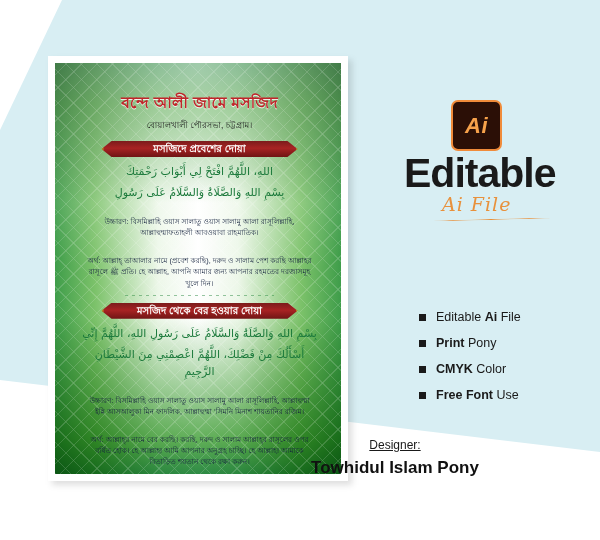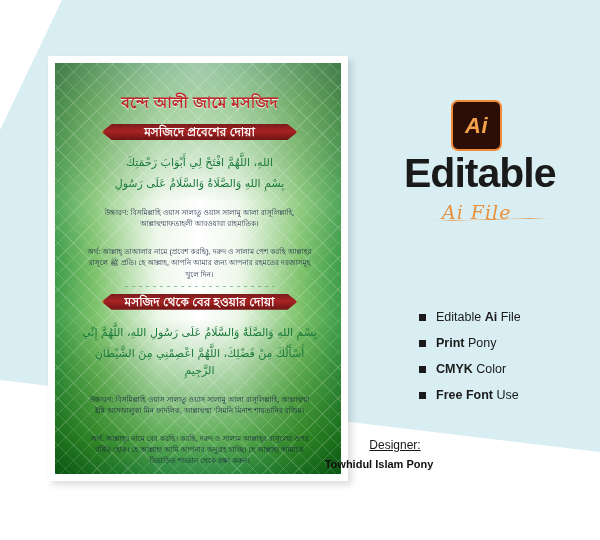--- a/index.html
+++ b/index.html
@@ -98,26 +98,26 @@
   }
   .masjid-sub {
     color: #1a1a1a;
     font-size: 8.5px;
     margin: 0 0 8px 0;
   }
   
   .ribbon {
     position: relative;
     display: block;
-    margin: 7px auto 14px auto;
+    margin: 7px auto 6px auto;
     width: 196px;
     height: 16px;
     background: linear-gradient(180deg, #7b1c1c 0%, #a82323 45%, #6f1414 100%);
     color: #ffffff;
-    font-size: 12px;
+    font-size: 10px;
     font-weight: bold;
     line-height: 16px;
     clip-path: polygon(10px 0, 186px 0, 196px 8px, 186px 16px, 10px 16px, 0 8px);
   }
   .ribbon .orn {
     position: absolute;
     top: -2px;
     width: 16px; height: 20px;
     background: linear-gradient(180deg,#e0b33a,#8a6a12);
     clip-path: polygon(50% 0, 100% 30%, 100% 70%, 50% 100%, 0 70%, 0 30%);
@@ -173,21 +173,21 @@
   .editable-word {
     position: absolute;
     left: 404px; top: 150px;
     font-size: 41px;
     font-weight: bold;
     color: #1a1a1a;
     letter-spacing: -1px;
   }
   .ai-file-script {
     position: absolute;
-    left: 442px; top: 201px;
+    left: 442px; top: 193px;
     font-size: 19px;
     font-style: italic;
     font-family: "DejaVu Serif", serif;
     color: #e8913c;
     letter-spacing: 1px;
   }
   .ai-file-underline {
     position: absolute;
     left: 432px; top: 219px;
     width: 118px; height: 0;
@@ -219,44 +219,45 @@
     left: 0; top: 438px;
     width: 600px;
     text-align: center;
     font-size: 12px;
     color: #1a1a1a;
     text-decoration: underline;
   }
   .designer-label.shift { left: 190px; width: 410px; }
   .designer-name {
     position: absolute;
-    left: 174px; top: 458px;
+    left: 190px; top: 458px;
     width: 410px;
     text-align: center;
-    font-size: 11px;
+    font-size: 17px;
     font-weight: bold;
     color: #111111;
   }
 </style>
 </head>
 <body>
 
 <div class="stage">
 
   <div class="bg-top"></div>
   <div class="bg-white-wedge"></div>
   <div class="bg-bottom"></div>
 
   <div class="poster-shadow"></div>
   <div class="poster">
     <div class="poster-inner">
       <div class="pattern"></div>
       <div class="content">
 
         <div class="masjid-title">বন্দে আলী জামে মসজিদ</div>
+        <div class="masjid-sub">বোয়ালখালী পৌরসভা, চট্টগ্রাম।</div>
 
         <div class="ribbon">
           <span class="orn left"></span>
           <span class="orn right"></span>
           <span>মসজিদে প্রবেশের দোয়া</span>
         </div>
         <div class="arabic l2">اللهِ، اللَّهُمَّ افْتَحْ لِي أَبْوَابَ رَحْمَتِكَ</div>
         <div class="arabic">بِسْمِ اللهِ وَالصَّلَاةُ وَالسَّلَامُ عَلَى رَسُولِ</div>
         <div class="translit">উচ্চারণ: বিসমিল্লাহি ওয়াস সালাতু ওয়াস সালামু আলা রাসূলিল্লাহি, আল্লাহুম্মাফতাহলী আবওয়াবা রাহমাতিক।</div>
         <div class="meaning">অর্থ: আল্লাহ্ তাআলার নামে (প্রবেশ করছি), দরুদ ও সালাম পেশ করছি আল্লাহর রাসূলে ﷺ প্রতি। হে আল্লাহ, আপনি আমার জন্য আপনার রহমতের দরজাসমূহ খুলে দিন।</div>

